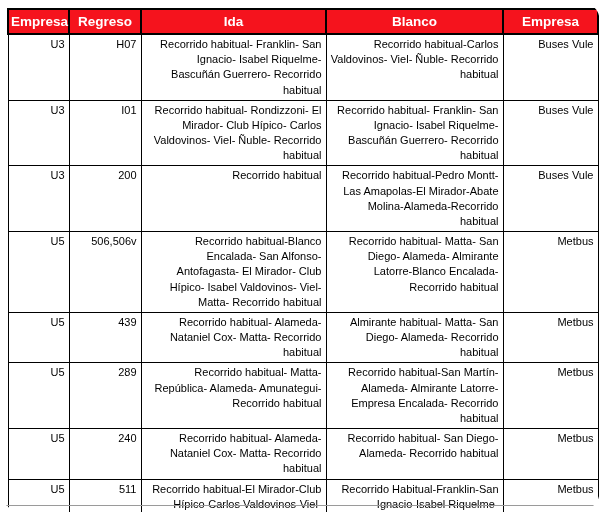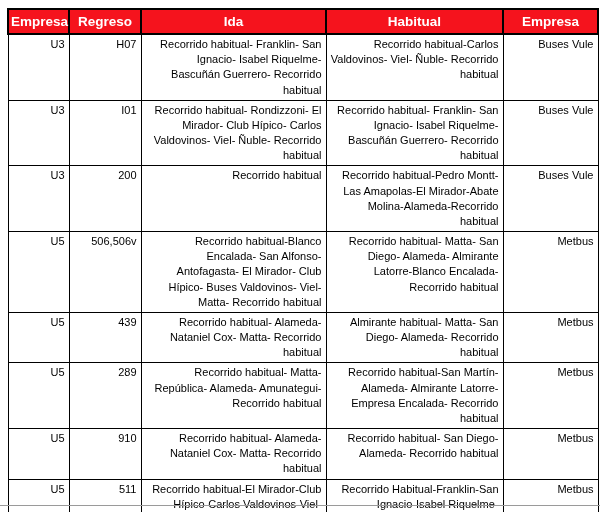--- a/index.html
+++ b/index.html
@@ -7,20 +7,21 @@
     padding: 0;
     background: #ffffff;
     font-family: "Liberation Sans", sans-serif;
   }
   .page {
     position: relative;
     width: 600px;
     height: 512px;
     background: #ffffff;
     overflow: hidden;
+    border-radius: 22px;
   }
   table.routes {
     position: absolute;
     left: 7px;
     top: 8px;
     width: 590px;
     border-collapse: collapse;
     table-layout: fixed;
   }
   table.routes th {
@@ -63,21 +64,21 @@
       <col style="width:72px">
       <col style="width:185px">
       <col style="width:177px">
       <col style="width:95px">
     </colgroup>
     <thead>
       <tr style="height:25px">
         <th>Empresa</th>
         <th>Regreso</th>
         <th>Ida</th>
-        <th>Habitual</th>
+        <th>Blanco</th>
         <th>Empresa</th>
       </tr>
     </thead>
     <tbody>
       <tr style="height:63px">
         <td>U3</td>
         <td>H07</td>
         <td>Recorrido habitual- Franklin- San Ignacio- Isabel Riquelme- Bascuñán Guerrero- Recorrido habitual</td>
         <td>Recorrido habitual-Carlos Valdovinos- Viel- Ñuble- Recorrido habitual</td>
         <td>Buses Vule</td>
@@ -92,41 +93,41 @@
       <tr style="height:63px">
         <td>U3</td>
         <td>200</td>
         <td>Recorrido habitual</td>
         <td>Recorrido habitual-Pedro Montt- Las Amapolas-El Mirador-Abate Molina-Alameda-Recorrido habitual</td>
         <td>Buses Vule</td>
       </tr>
       <tr style="height:78px">
         <td>U5</td>
         <td>506,506v</td>
-        <td>Recorrido habitual-Blanco Encalada- San Alfonso- Antofagasta- El Mirador- Club Hípico- Buses Valdovinos- Viel- Matta- Recorrido habitual</td>
+        <td>Recorrido habitual-Blanco Encalada- San Alfonso- Antofagasta- El Mirador- Club Hípico- Isabel Valdovinos- Viel- Matta- Recorrido habitual</td>
         <td>Recorrido habitual- Matta- San Diego- Alameda- Almirante Latorre-Blanco Encalada- Recorrido habitual</td>
         <td>Metbus</td>
       </tr>
       <tr style="height:50px">
         <td>U5</td>
         <td>439</td>
         <td>Recorrido habitual- Alameda- Nataniel Cox- Matta- Recorrido habitual</td>
         <td>Almirante habitual- Matta- San Diego- Alameda- Recorrido habitual</td>
         <td>Metbus</td>
       </tr>
       <tr style="height:63px">
         <td>U5</td>
         <td>289</td>
         <td>Recorrido habitual- Matta- República- Alameda- Amunategui-Recorrido habitual</td>
         <td>Recorrido habitual-San Martín- Alameda- Almirante Latorre- Empresa Encalada- Recorrido habitual</td>
         <td>Metbus</td>
       </tr>
       <tr style="height:50px">
         <td>U5</td>
-        <td>910</td>
+        <td>240</td>
         <td>Recorrido habitual- Alameda- Nataniel Cox- Matta- Recorrido habitual</td>
         <td>Recorrido habitual- San Diego- Alameda- Recorrido habitual</td>
         <td>Metbus</td>
       </tr>
       <tr style="height:43px">
         <td>U5</td>
         <td>511</td>
         <td>Recorrido habitual-El Mirador-Club Hípico-Carlos Valdovinos-Viel-Ñuble-Recorrido Habitual</td>
         <td>Recorrido Habitual-Franklin-San Ignacio-Isabel Riquelme-Bascuñán Guerrero-Recorrido Habitual</td>
         <td>Metbus</td>

